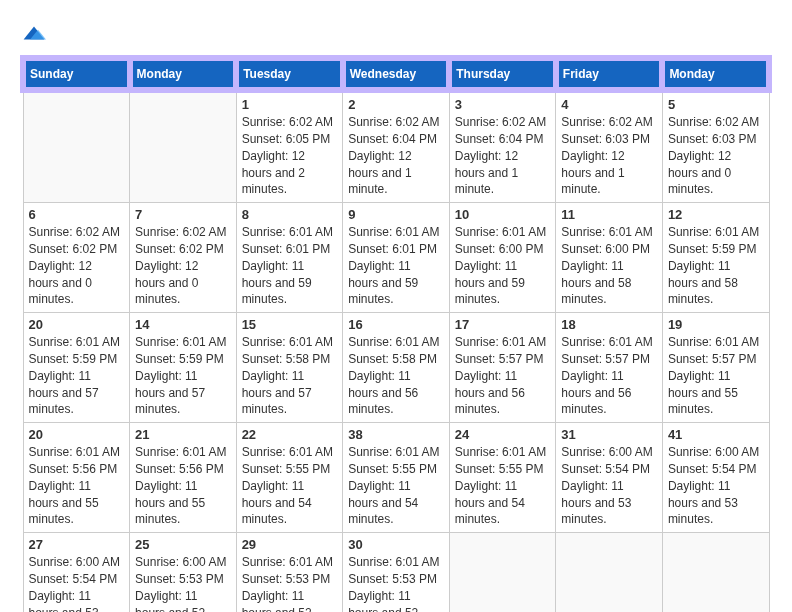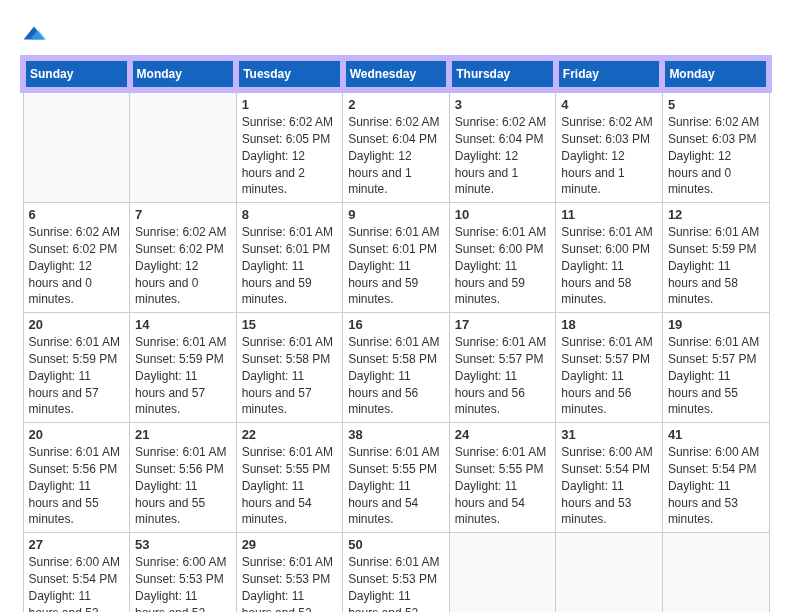--- a/index.html
+++ b/index.html
@@ -287,33 +287,33 @@
         </td>
       </tr>
       <tr>
         <td>
           <span class="day-num">27</span>
           <div class="day-detail" style="white-space: pre-line;">Sunrise: 6:00 AM
 Sunset: 5:54 PM
 Daylight: 11 hours and 53 minutes.</div>
         </td>
         <td>
-          <span class="day-num">53</span>
+          <span class="day-num">25</span>
           <div class="day-detail" style="white-space: pre-line;">Sunrise: 6:00 AM
 Sunset: 5:53 PM
 Daylight: 11 hours and 52 minutes.</div>
         </td>
         <td>
           <span class="day-num">29</span>
           <div class="day-detail" style="white-space: pre-line;">Sunrise: 6:01 AM
 Sunset: 5:53 PM
 Daylight: 11 hours and 52 minutes.</div>
         </td>
         <td>
-          <span class="day-num">50</span>
+          <span class="day-num">30</span>
           <div class="day-detail" style="white-space: pre-line;">Sunrise: 6:01 AM
 Sunset: 5:53 PM
 Daylight: 11 hours and 52 minutes.</div>
         </td>
         <td class="empty"></td>
         <td class="empty"></td>
         <td class="empty"></td>
       </tr>
     </tbody>
 </table>

